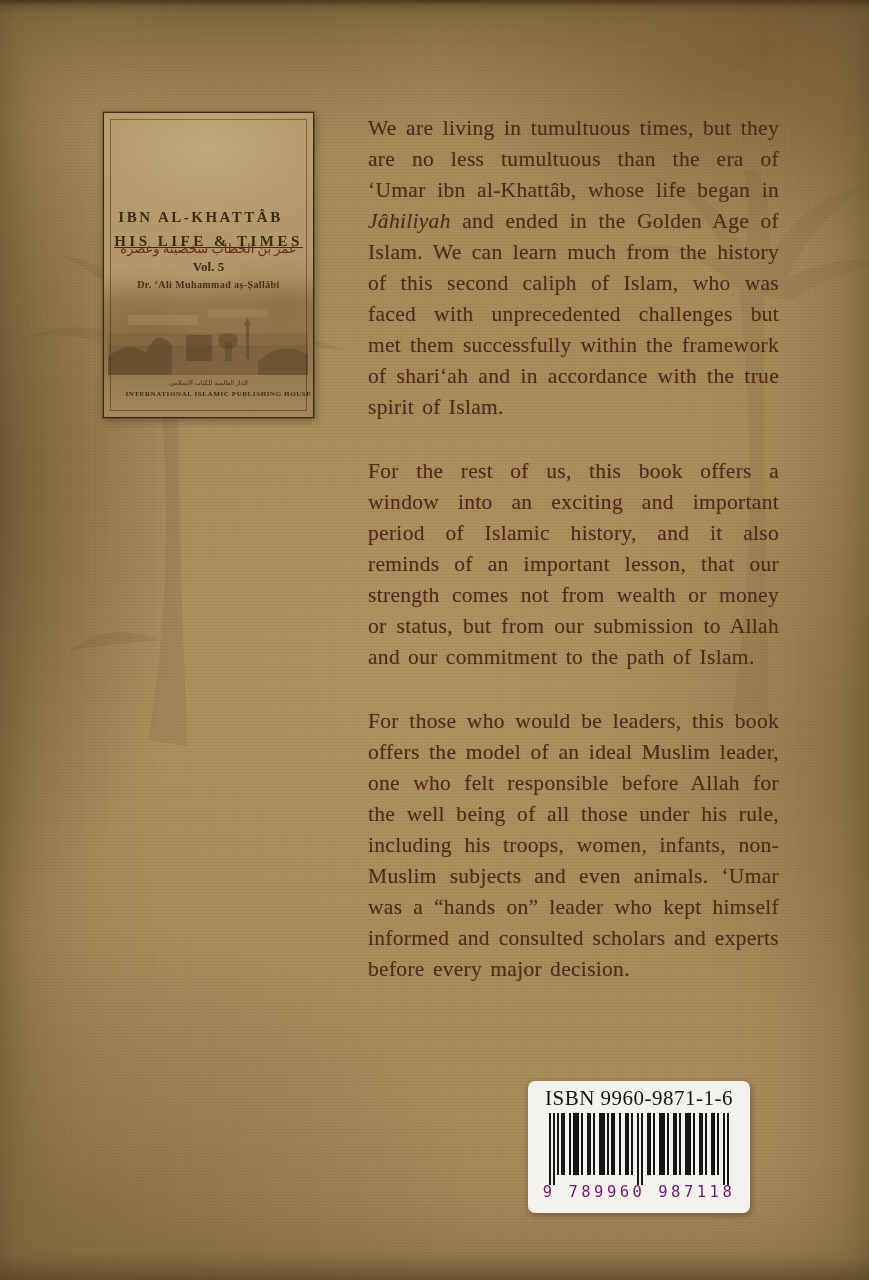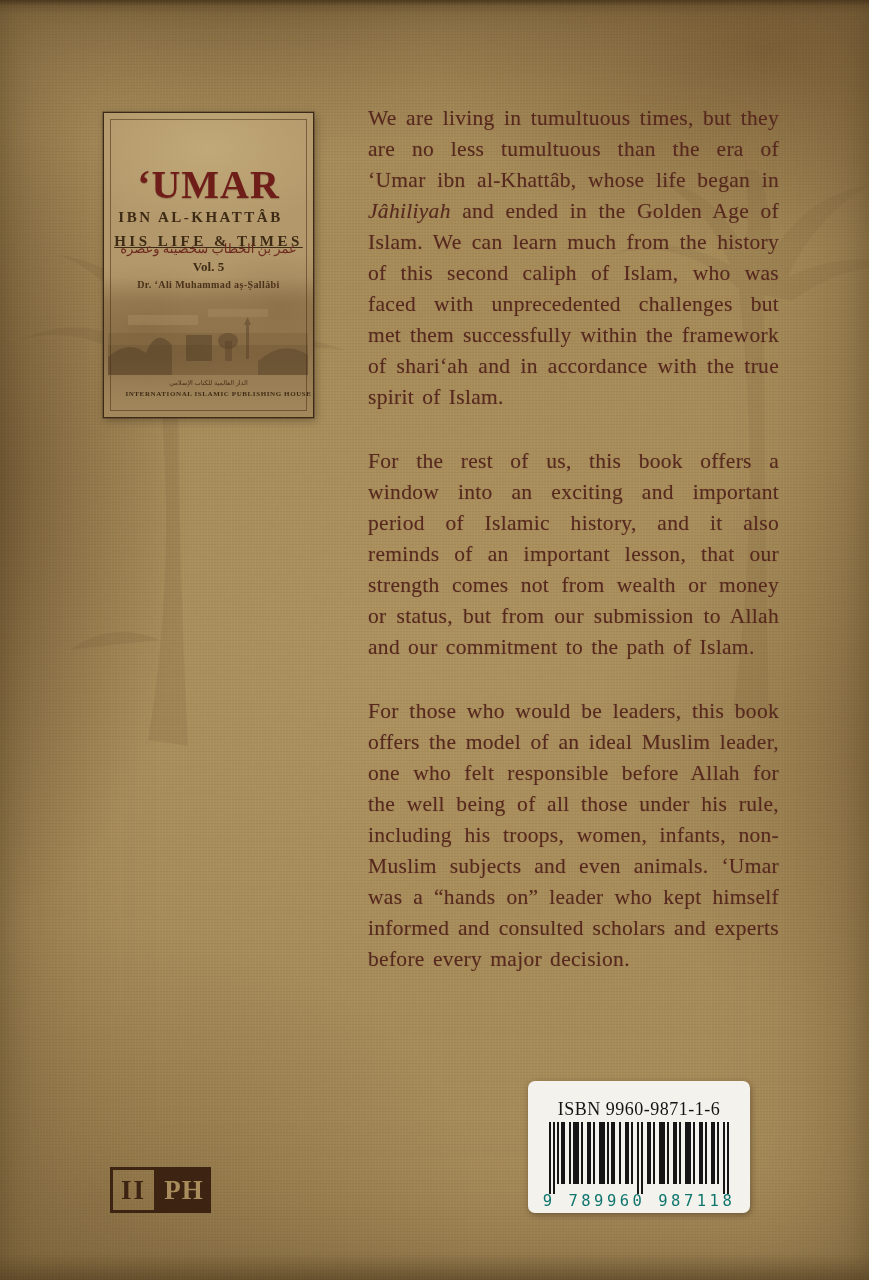--- a/index.html
+++ b/index.html
@@ -51,39 +51,39 @@
   .t-vol{position:absolute;left:0;right:0;top:146px;font-size:13px;font-weight:bold;color:#402d18;}
   .t-author{position:absolute;left:0;right:0;top:166px;font-size:10px;font-weight:bold;
     letter-spacing:0.4px;color:#4b321b;text-align:center;}
   .t-city{position:absolute;left:4px;right:4px;top:182px;height:80px;opacity:0.75;}
   .t-pub-ar{position:absolute;left:0;right:0;top:266px;font-size:6.5px;color:#4b321b;}
   .t-pub{position:absolute;left:0;right:0;top:277px;font-size:7px;letter-spacing:0.6px;
     font-weight:bold;color:#3e2b16;margin-left:20px;}
 
   
   .blurb{
-    position:absolute;left:368px;top:103px;width:411px;
+    position:absolute;left:368px;top:113px;width:411px;
     font-size:21.5px;line-height:31px;color:#57291e;text-align:justify;
     word-spacing:2.5px;letter-spacing:0.3px;
     text-shadow:0 0 1px rgba(87,41,30,0.35);
   }
   .blurb p{margin:0 0 33px 0;}
   .blurb .ital{font-style:italic;}
 
   
   .barcode-box{
     position:absolute;left:528px;top:1081px;width:222px;height:132px;
     background:#f4f2ec;border-radius:7px;
     box-shadow:1px 2px 6px rgba(40,26,12,0.4);
     text-align:center;overflow:hidden;
   }
-  .isbn-label{margin-top:18px;font-size:18px;letter-spacing:0.5px;color:#141414;
+  .isbn-label{margin-top:5px;font-size:21px;letter-spacing:0.5px;color:#141414;
     font-family:"Liberation Serif",serif;}
   .bars{display:block;margin:2px auto 0 auto;}
-  .barcode-digits{margin-top:-2px;font-size:15.5px;letter-spacing:3.5px;color:#0f766e;
+  .barcode-digits{margin-top:-2px;font-size:15.5px;letter-spacing:3.5px;color:#701a75;
     font-family:"DejaVu Sans Mono",monospace;}
 
   
   .iiph{position:absolute;left:110px;top:1167px;display:flex;align-items:stretch;height:46px;}
   .iiph-left{
     width:41px;border:3px solid #3c2312;display:flex;align-items:center;justify-content:center;
     color:#3c2312;font-weight:bold;font-size:27px;letter-spacing:2px;
     font-family:"Liberation Serif",serif;
   }
   .iiph-right{
@@ -105,21 +105,20 @@
     </g>
   </svg>
   <svg class="watermark" style="left:590px;top:170px;opacity:0.09;" width="300" height="560" viewBox="0 0 300 560">
     <g fill="#5f4628">
       <path d="M150,120 q-60,-55 -130,-35 q55,-25 120,10 q-25,-65 -80,-88 q65,10 95,75 q10,-75 -15,-118 q45,35 40,123 q35,-62 100,-72 q-55,32 -82,92 q62,-30 122,-8 q-62,-10 -118,32 z"></path>
       <path d="M148,112 q25,210 -5,430 l36,5 q-5,-230 -5,-432 z"></path>
     </g>
   </svg>
 
   <div class="thumb">
-    <div class="t-title">‘UMAR</div>
     <div class="t-sub">IBN AL-KHATTÂB</div>
     <div class="t-tag">HIS LIFE &amp; TIMES</div>
     <div class="t-arabic">عمر بن الخطاب شخصيته وعصره</div>
     <div class="t-vol">Vol. 5</div>
     <div class="t-author">Dr. ‘Ali Muhammad aṣ-Ṣallâbi</div>
 
     <svg class="t-city" viewBox="0 0 200 80" preserveAspectRatio="none">
       <rect x="0" y="38" width="200" height="42" fill="rgba(110,82,46,0.35)"></rect>
       <rect x="0" y="50" width="200" height="30" fill="rgba(88,62,34,0.30)"></rect>
       <path d="M0,62 q20,-18 38,-4 q10,-26 26,-8 l0,30 l-64,0 z" fill="rgba(58,40,24,0.45)"></path>
@@ -176,18 +175,14 @@
           <rect x="160" y="0" width="2" height="62"></rect>
         <rect x="166" y="0" width="4" height="62"></rect>
           <rect x="172" y="0" width="2" height="62"></rect>
         <rect x="178" y="0" width="2" height="72"></rect>
           <rect x="182" y="0" width="2" height="72"></rect>
       </g>
     </svg>
     <div class="barcode-digits">9 789960 987118</div>
   </div>
 
-  <div class="iiph">
-    <div class="iiph-left">II</div>
-    <div class="iiph-right">PH</div>
-  </div>
 
 </div>
 
 </body></html>

